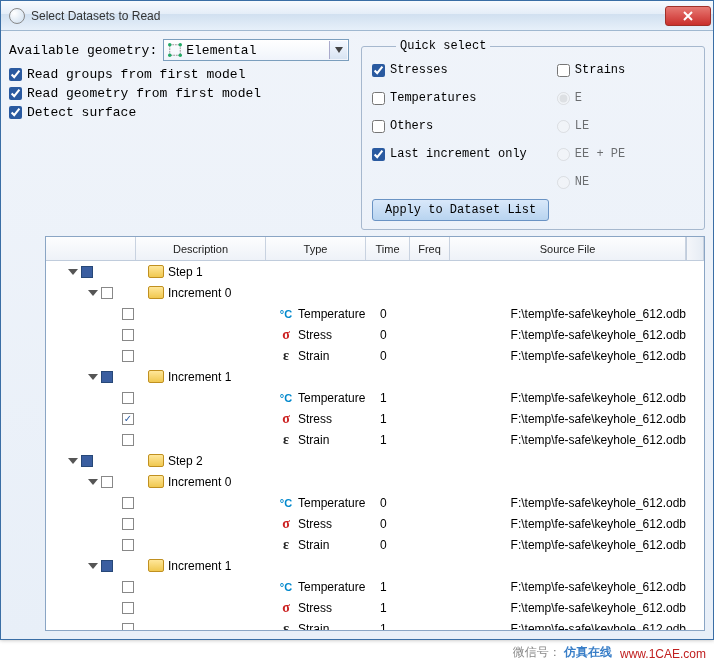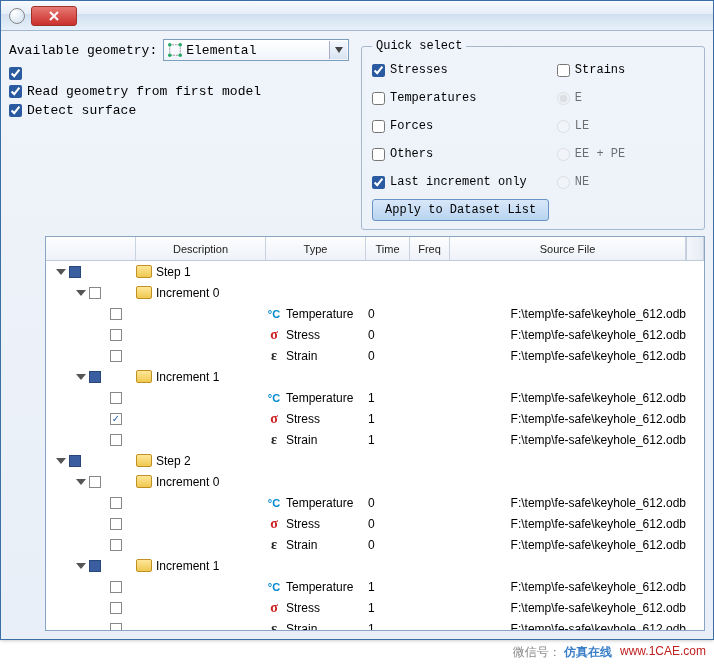--- a/index.html
+++ b/index.html
@@ -85,21 +85,21 @@
       width: 13px; height: 13px;
       accent-color: #2a5aa0;
     }
     fieldset {
       border: 1px solid #a6b8ce;
       border-radius: 3px;
       padding: 6px 10px 8px 10px;
       font-family: "Courier New", monospace;
       font-size: 12px;
     }
-    legend { padding: 0 4px; }
+    legend { padding: 0 4px; margin-left: 24px; }
     .qs-grid { display: flex; gap: 30px; }
     .qs-col { display: flex; flex-direction: column; gap: 6px; }
     .apply-btn {
       margin-top: 6px;
       padding: 3px 12px;
       border: 1px solid #6a93c4;
       background: linear-gradient(to bottom,#d9e8fa,#b8d4f0);
       font-family: "Courier New", monospace;
       font-size: 12px;
       cursor: pointer;
@@ -122,20 +122,21 @@
     .thead > div {
       border-right: 1px solid #c8d2e0;
       display: flex; align-items: center; justify-content: center;
       font-size: 11px;
       color: #222;
     }
     .tbody {
       flex: 1;
       overflow-y: auto;
       font-size: 12px;
+      padding-left: 12px;
     }
     .trow {
       display: grid;
       grid-template-columns: 90px 130px 100px 44px 40px 1fr 18px;
       height: 21px;
       align-items: center;
     }
     .cell-check { display:flex; align-items:center; justify-content:flex-start; padding-left: 4px; gap: 3px; }
     .cell-desc { display:flex; align-items:center; gap: 4px; }
     .cell-type { display:flex; align-items:center; gap: 4px; }
@@ -181,39 +182,40 @@
       display:inline-flex;align-items:center;justify-content:center;
       font-weight:bold;font-size:11px;
     }
     .ti-temp { color:#0088cc; }
     .ti-stress { color:#cc2222; font-family: serif; font-size:14px; }
     .ti-strain { color:#222; font-family: serif; font-size:14px; }
     .indent-0 { padding-left: 8px; }
     .indent-1 { padding-left: 28px; }
     .indent-leaf { padding-left: 64px; }
     .footer {
-      display:flex; justify-content:flex-end; align-items:flex-start;
+      display:flex; justify-content:flex-end; align-items:flex-end;
       padding: 4px 8px;
       gap: 8px;
       font-size: 12px;
     }
     .footer .wm { color:#888; }
     .footer .url { color:#c02020; font-weight:normal; }
     .scrollbar-stub {
       background: linear-gradient(to right,#f4f6fa,#e6ecf4);
       border-left:1px solid #c0ccdc;
     }
     .disabled-radio { opacity: 0.55; }
   </style>
 </head>
 <body>
 
 <div class="window">
   <div class="titlebar">
     <span class="titlebar-icon"></span>
+    <span class="titlebar-text">Select Datasets to Read</span>
     <div class="close-btn">
       <svg width="12" height="12" viewBox="0 0 12 12">
           <path d="M2 2 L10 10 M10 2 L2 10" stroke="#fff" stroke-width="2"></path>
         </svg>
     </div>
   </div>
 
   <div class="content">
 
     <div class="top-panel">
@@ -231,20 +233,21 @@
             <span class="label-font">Elemental</span>
             <span class="combo-arrow">
               <svg width="8" height="6" viewBox="0 0 8 6">
                   <path d="M0 0 L8 0 L4 6 Z" fill="#444"></path>
                 </svg>
             </span>
           </div>
         </div>
         <label class="chk-row label-font">
           <input type="checkbox" checked="" style="">
+          <span>Read groups from first model</span>
         </label>
         <label class="chk-row label-font">
           <input type="checkbox" checked="" style="">
           <span>Read geometry from first model</span>
         </label>
         <label class="chk-row label-font">
           <input type="checkbox" checked="" style="">
           <span>Detect surface</span>
         </label>
       </div>
@@ -253,24 +256,20 @@
         <legend>Quick select</legend>
         <div class="qs-grid">
           <div class="qs-col">
             <label class="chk-row">
                 <input type="checkbox" checked="" style="">
                 <span>Stresses</span>
               </label>
             <label class="chk-row">
                 <input type="checkbox" style="">
                 <span>Temperatures</span>
-              </label>
-            <label class="chk-row">
-                <input type="checkbox" style="">
-                <span>Forces</span>
               </label>
             <label class="chk-row">
                 <input type="checkbox" style="">
                 <span>Others</span>
               </label>
             <label class="chk-row">
                 <input type="checkbox" checked="" style="">
                 <span>Last increment only</span>
               </label>
           </div>

